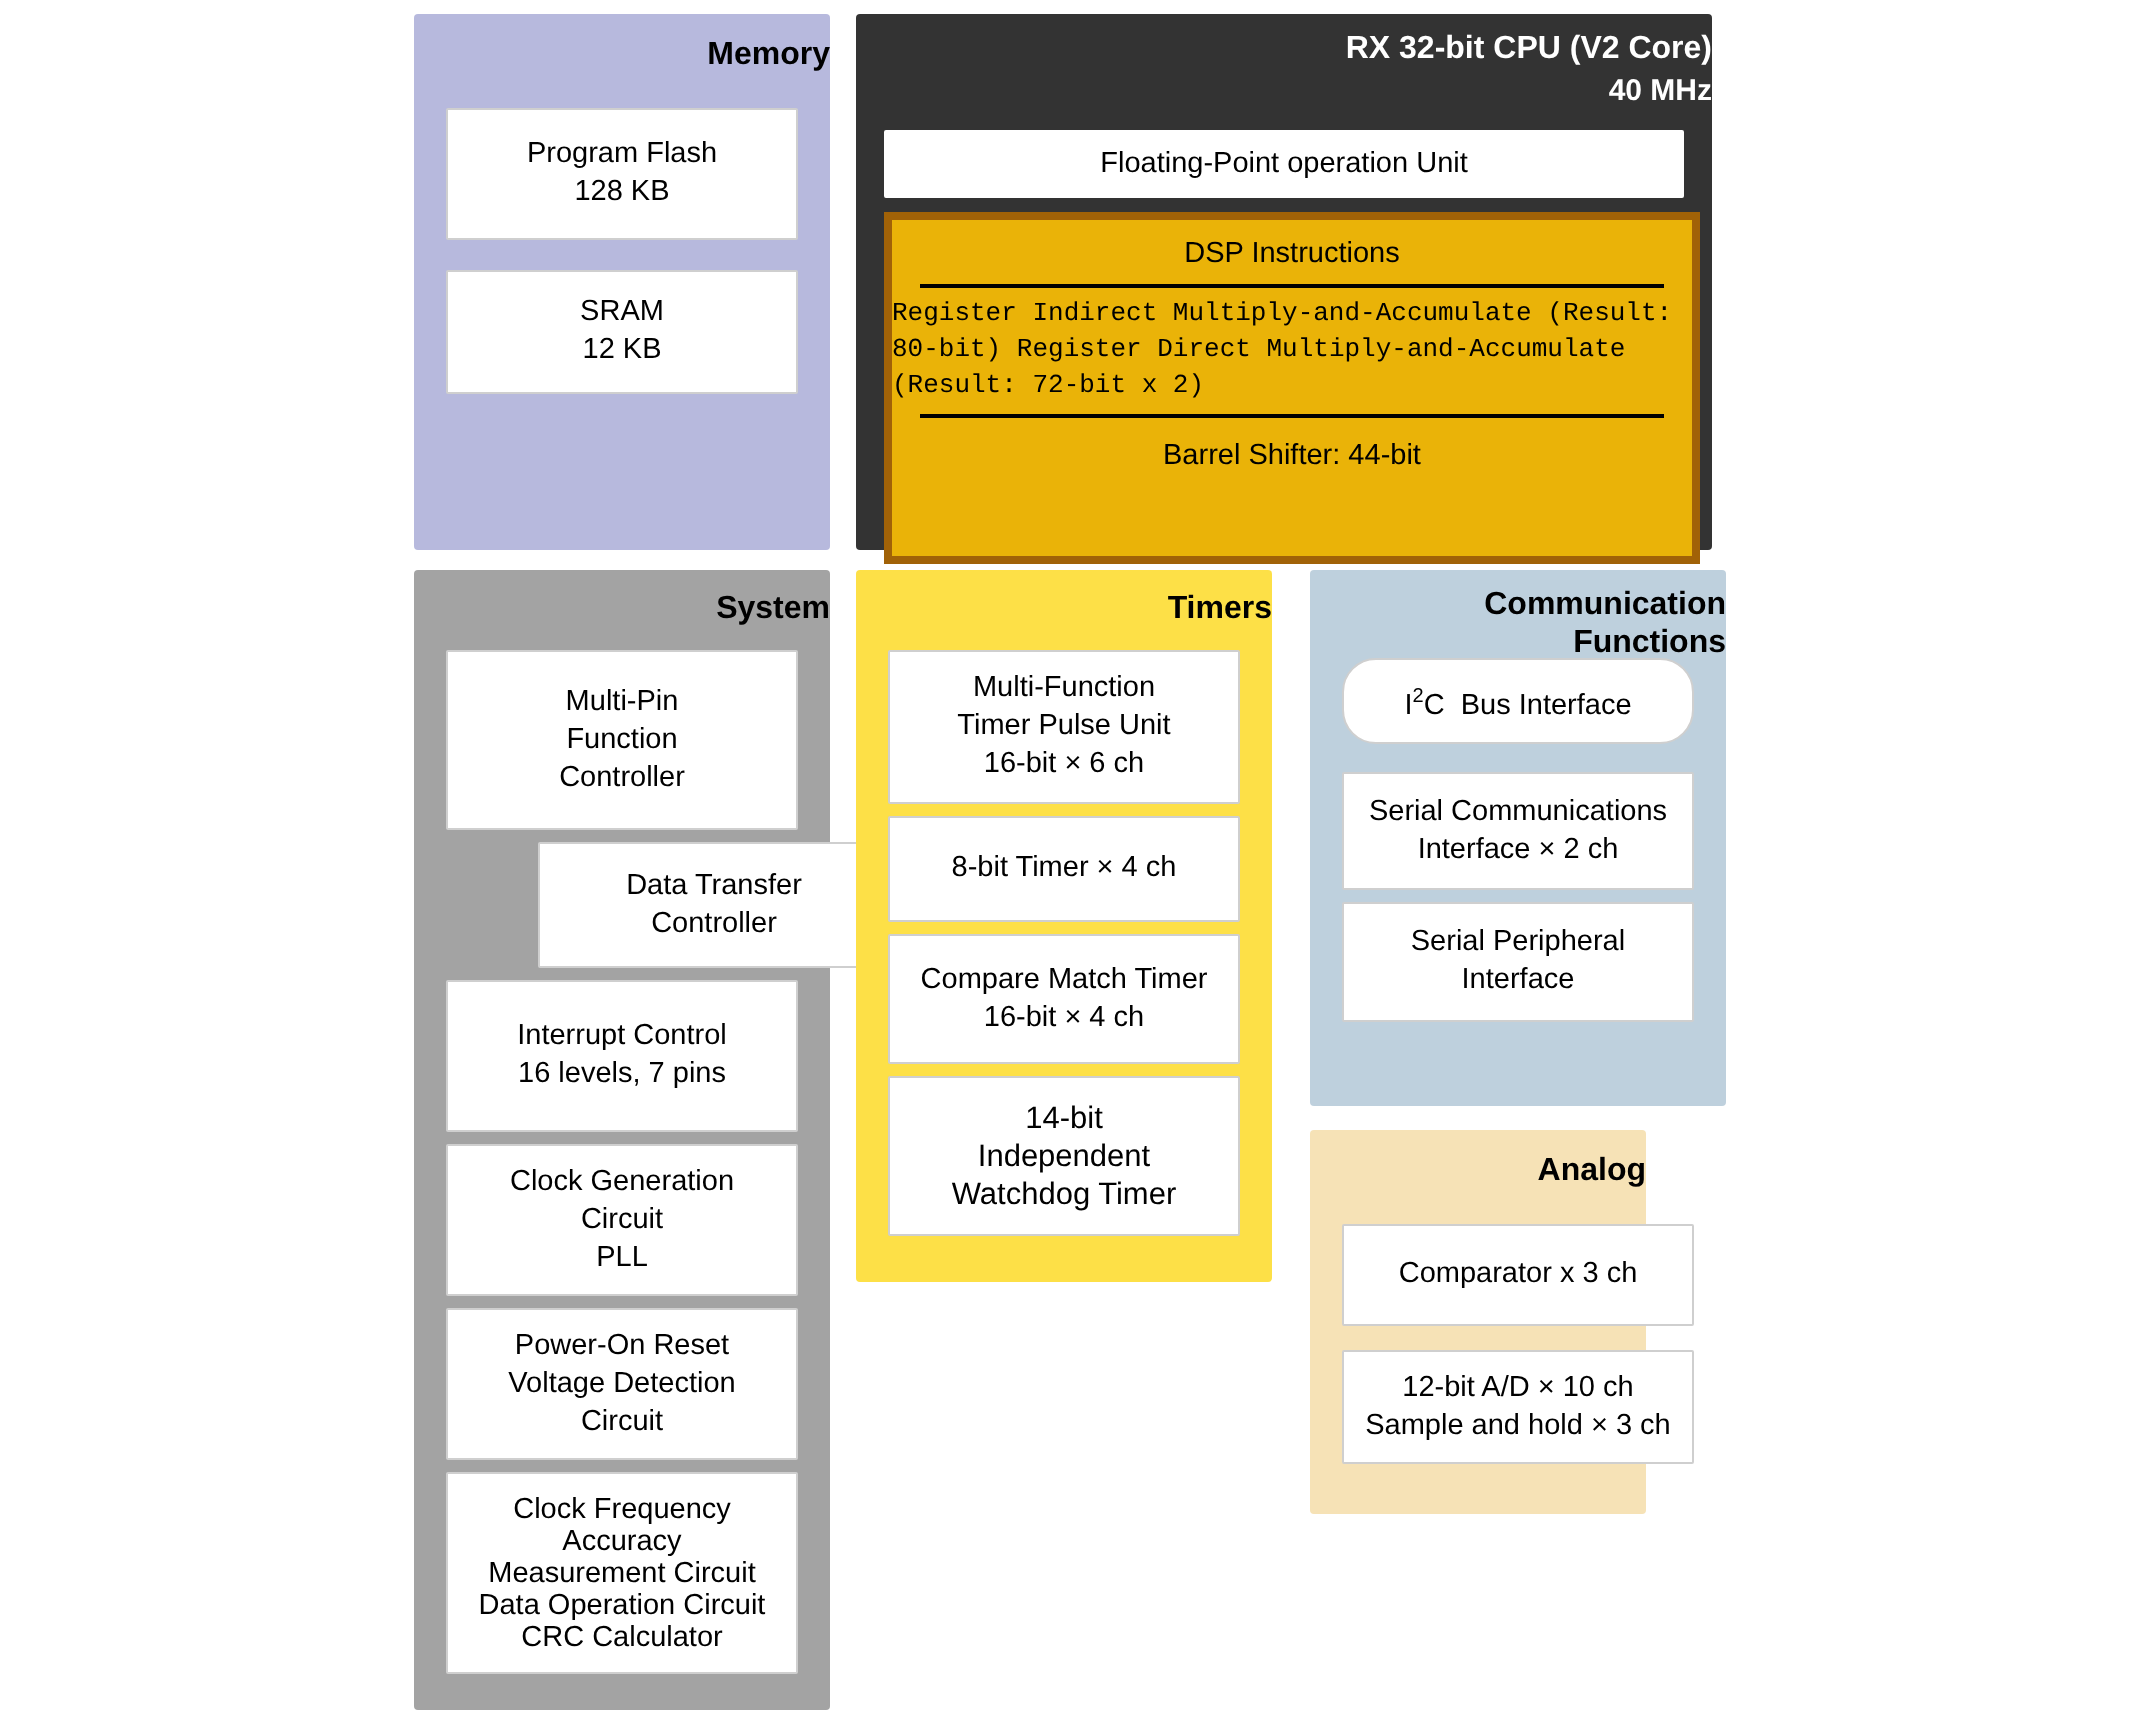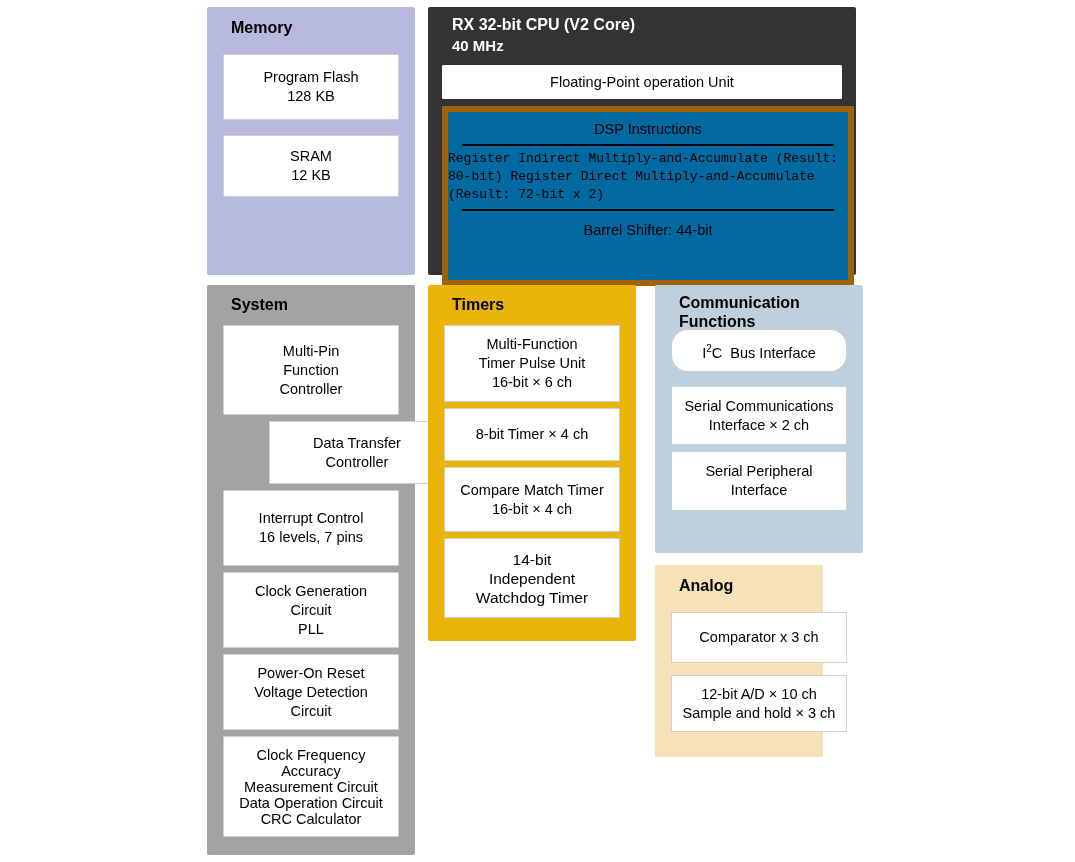--- a/index.html
+++ b/index.html
@@ -17,26 +17,25 @@
     height: 862px;
     background: #ffffff;
     overflow: hidden;
   }
   .block {
     position: absolute;
     box-sizing: border-box;
     border-radius: 2px;
   }
   .block-title {
-    text-align: left;
+    text-align: right;
     font-size: 16px;
     font-weight: bold;
     line-height: 19px;
     color: #000;
-    padding-left: 24px;
   }
   .card {
     background: #ffffff;
     border: 1px solid #cfcfcf;
     box-sizing: border-box;
     display: flex;
     flex-direction: column;
     align-items: center;
     justify-content: center;
     text-align: center;
@@ -62,21 +61,21 @@
     background: #333333;
   }
   #cpu .block-title { color: #ffffff; margin-top: 8px; }
   #cpu .block-title .sub { display:block; font-size: 15px; margin-top: 2px; }
   #cpu-fpu {
     position: absolute; left: 14px; top: 58px; width: 400px; height: 34px;
     font-size: 14.5px; border: 1px solid #ffffff;
   }
   #cpu-dsp {
     position: absolute; left: 14px; top: 99px; width: 400px; height: 160px;
-    border: 6px solid #a16207; background: #0369a1;
+    border: 4px solid #a16207; background: #eab308;
     display: flex; flex-direction: column; align-items: center; justify-content: flex-start;
     padding-top: 8px;
   }
   #cpu-dsp .dsp-head { font-size: 14.5px; line-height: 19px; }
   #cpu-dsp .rule { width: 372px; height: 2px; background: #000; margin: 5px 0 4px; }
   #cpu-dsp .dsp-body { font-size: 13px; line-height: 18px; font-family: Liberation Mono, monospace; }
   #cpu-dsp .dsp-foot { font-size: 14.5px; line-height: 19px; margin-top: 6px; }
 
   
   #system {
@@ -89,21 +88,21 @@
   #sys-card-1 { top: 136px; height: 63px; margin-left: 46px; }
   #sys-card-2 { top: 205px; height: 76px; }
   #sys-card-3 { top: 287px; height: 76px; }
   #sys-card-4 { top: 369px; height: 76px; }
   #sys-card-5 { top: 451px; height: 101px; }
   #sys-card-5 .line { line-height: 16px; }
 
   
   #timers {
     left: 428px; top: 285px; width: 208px; height: 356px;
-    background: #eab308;
+    background: #fde047;
   }
   #timers .block-title { margin-top: 10px; }
   #timers .card { position: absolute; left: 16px; width: 176px; }
   #tim-card-0 { top: 40px; height: 77px; }
   #tim-card-1 { top: 123px; height: 53px; }
   #tim-card-2 { top: 182px; height: 65px; }
   #tim-card-3 { top: 253px; height: 80px; font-size: 15.5px; }
 
   
   #comm {

